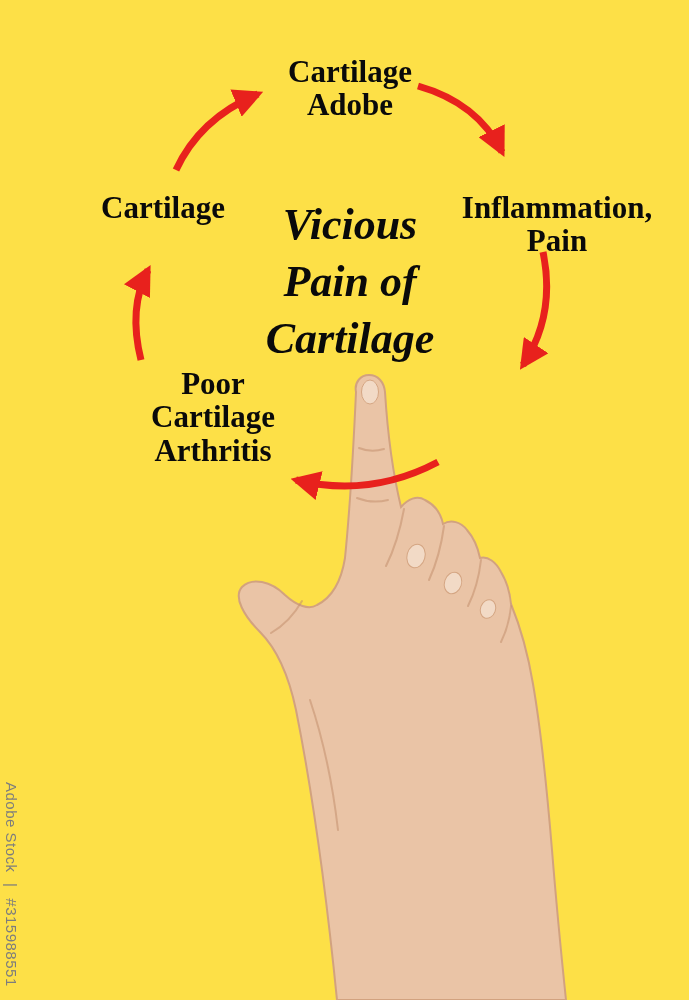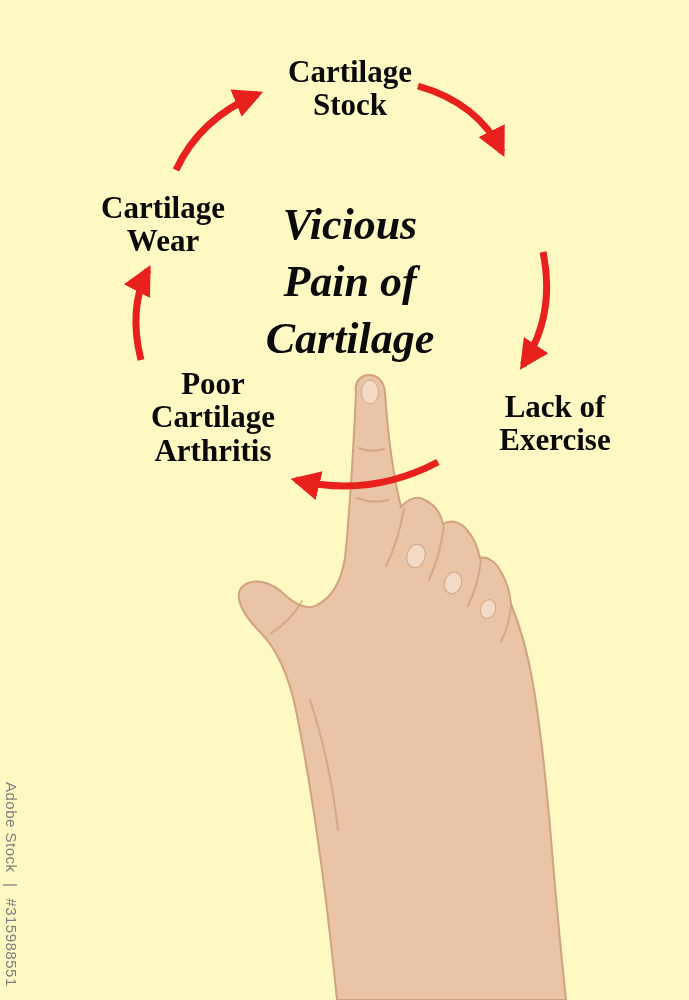--- a/index.html
+++ b/index.html
@@ -2,21 +2,21 @@
 <html style="--arrow: #e8211d; --label-text: #0a0a0a; --skin: #eac4a6; --skin-shadow: #d2a27f; --skin-crease: #c2906e; --nail: #f3ddca; --watermark: #7d7d7d;"><head>
 <meta charset="utf-8">
 <title>Vicious Cycle of Arthritis</title>
 <style>
   html, body { margin: 0; padding: 0; background: #ffffff; }
   .stage {
     position: relative;
     width: 689px;
     height: 1000px;
     margin: 0 auto;
-    background: #fef9c3;
+    background: #fde047;
     overflow: hidden;
     font-family: "Liberation Serif", serif;
   }
   
   .node {
     position: absolute;
     text-align: center;
     font-family: "Liberation Serif", serif;
     font-weight: bold;
     font-size: 31px;
@@ -144,38 +144,37 @@
     </defs>
     <path class="arrow-path" marker-end="url(#ah)" d="M 418 86 Q 478 103 502 152"></path>
     <path class="arrow-path" marker-end="url(#ah)" d="M 543 252 Q 556 315 523 365"></path>
     <path class="arrow-path" marker-end="url(#ah)" d="M 438 462 Q 370 498 296 480"></path>
     <path class="arrow-path" marker-end="url(#ah)" d="M 141 360 Q 128 308 148 270"></path>
     <path class="arrow-path" marker-end="url(#ah)" d="M 176 170 Q 200 118 258 94"></path>
   </svg>
 
   <div class="node node-top">
     <div>Cartilage</div>
-    <div>Stock</div>
+    <div>Adobe</div>
   </div>
 
+  <div class="node node-upper-right">
+    <div>Inflammation,</div>
+    <div>Pain</div>
+  </div>
 
-  <div class="node node-lower-right">
-    <div>Lack of</div>
-    <div>Exercise</div>
-  </div>
 
   <div class="node node-lower-left">
     <div>Poor</div>
     <div>Cartilage</div>
     <div>Arthritis</div>
   </div>
 
   <div class="node node-upper-left">
     <div>Cartilage</div>
-    <div>Wear</div>
   </div>
 
   <div class="center-title">
     <div>Vicious</div>
     <div>Pain of</div>
     <div>Cartilage</div>
   </div>
 
   <div class="watermark">
     <span>Adobe Stock</span>

